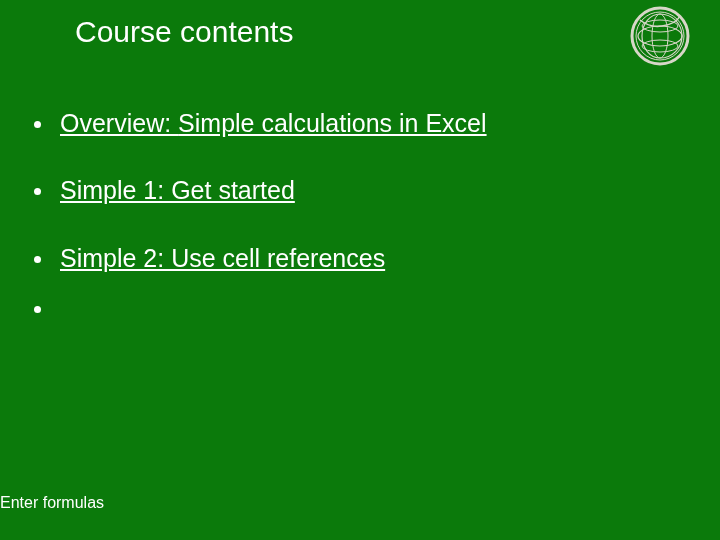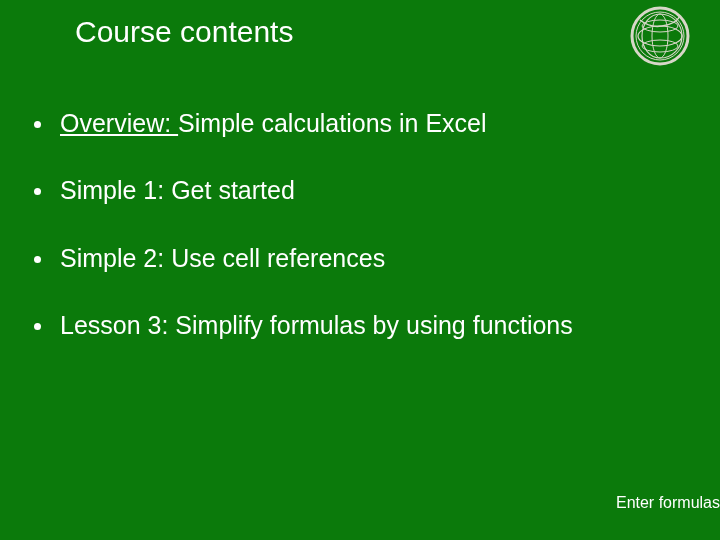--- a/index.html
+++ b/index.html
@@ -30,20 +30,21 @@
     top: 6px;
     width: 60px;
     height: 60px;
   }
   .logo svg { width: 60px; height: 60px; display: block; }
   .content {
     position: absolute;
     left: 34px;
     top: 108px;
     width: 640px;
+    text-decoration: underline;
   }
   .bullet-list {
     list-style: none;
   }
   .bullet-item {
     display: flex;
     align-items: baseline;
     margin-bottom: 36px;
     font-size: 24px;
     line-height: 1.25;
@@ -63,21 +64,21 @@
     font-size: 25px;
   }
   .overview-link {
     text-decoration: underline;
   }
   .footer {
     position: absolute;
     left: 0;
     bottom: 28px;
     width: 720px;
-    text-align: right;
+    text-align: left;
     font-family: Arial, Helvetica, sans-serif;
     font-size: 16px;
   }
 </style>
 </head>
 <body>
 
 <div class="slide">
 
   <div class="title">Course contents</div>
@@ -110,21 +111,20 @@
         <span class="bullet-text">Simple 1: Get started</span>
       </li>
 
       <li class="bullet-item">
         <span class="bullet-dot"></span>
         <span class="bullet-text">Simple 2: Use cell references</span>
       </li>
 
       <li class="bullet-item">
         <span class="bullet-dot"></span>
-        <span class="bullet-text">Lesson 3: Simplify formulas by using functions</span>
       </li>
 
     </ul>
   </div>
 
   <div class="footer">Enter formulas</div>
 
 </div>
 
 </body></html>

